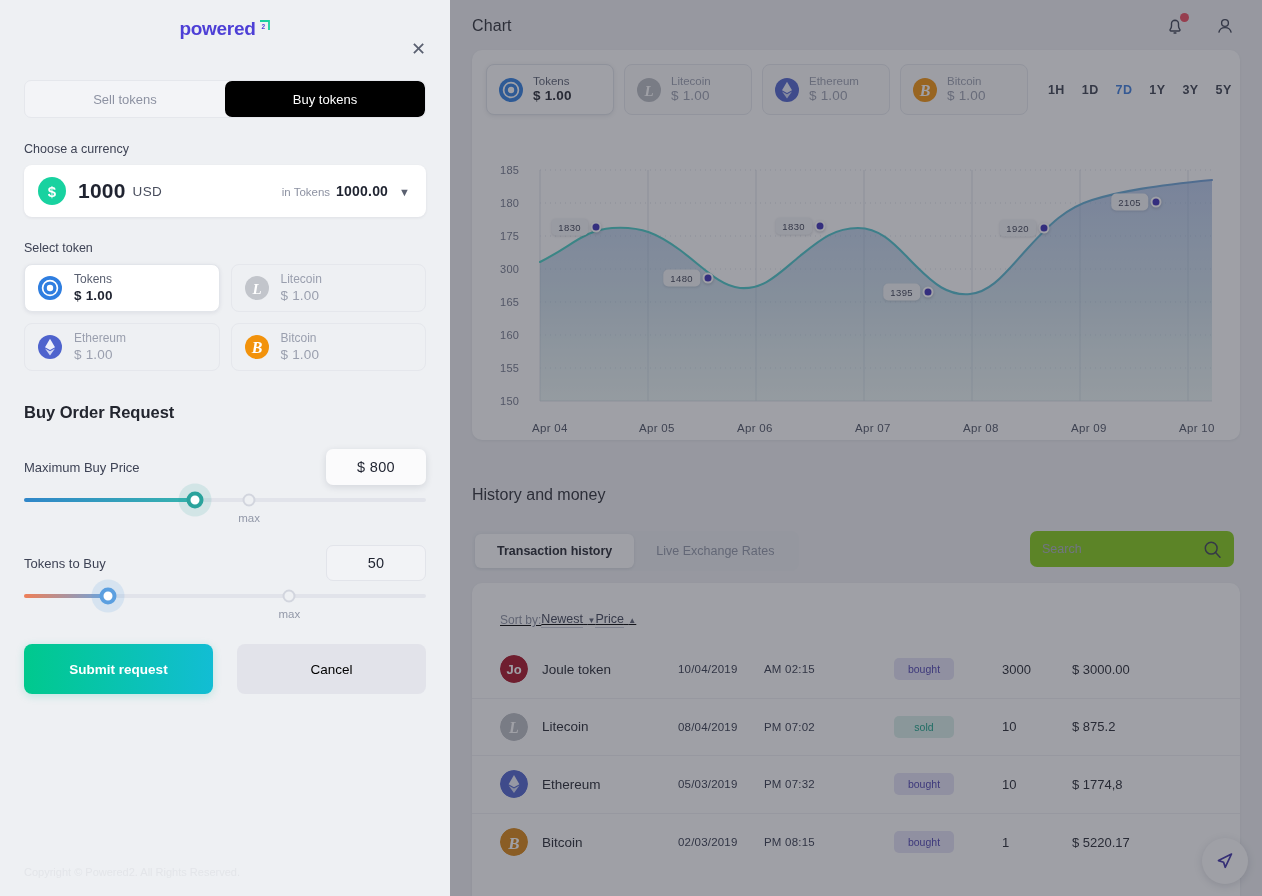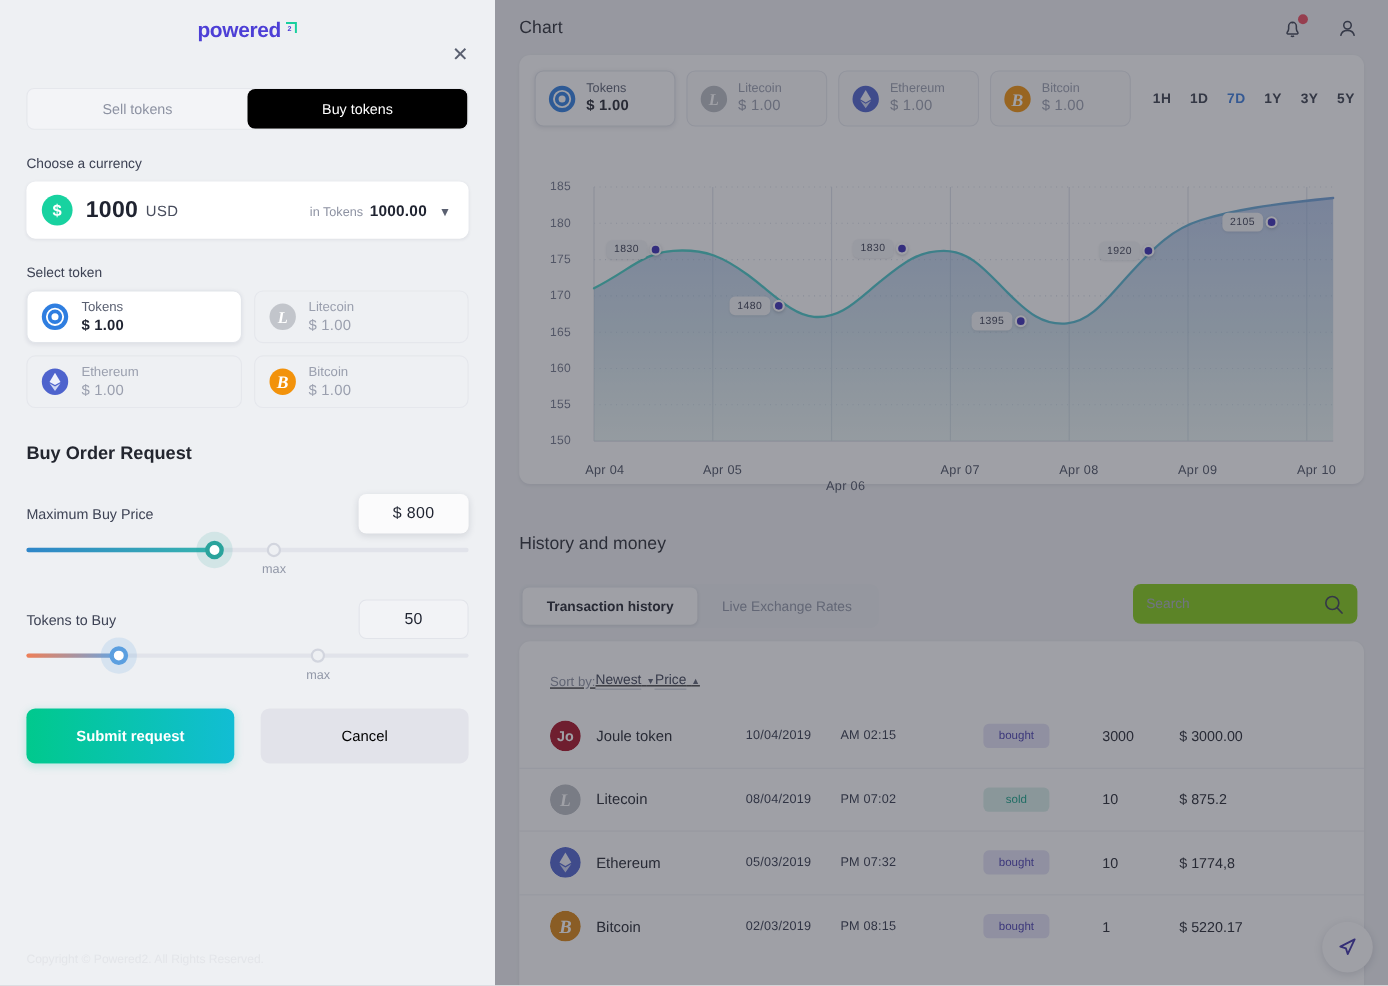--- a/index.html
+++ b/index.html
@@ -329,30 +329,30 @@
             <path d="M68,104 C100,88 112,72 140,70 C170,68 186,76 208,92 C232,110 248,128 268,130
                      C292,132 306,116 328,98 C348,82 362,70 386,70 C410,70 424,88 444,108
                      C462,126 476,138 498,136 C520,134 534,114 556,90 C578,66 594,50 620,42
                      C650,33 680,28 740,22" fill="none" stroke="url(#lineg)" stroke-width="2.1" stroke-linecap="round"></path>
           </svg>
 
           
           <span class="ylab" style="left:28px; top:6px;">185</span>
           <span class="ylab" style="left:28px; top:39px;">180</span>
           <span class="ylab" style="left:28px; top:72px;">175</span>
-          <span class="ylab" style="left:28px; top:105px;">170</span>
+          <span class="ylab" style="left:28px; top:105px;">300</span>
           <span class="ylab" style="left:28px; top:138px;">165</span>
           <span class="ylab" style="left:28px; top:171px;">160</span>
           <span class="ylab" style="left:28px; top:204px;">155</span>
           <span class="ylab" style="left:28px; top:237px;">150</span>
 
           
           <span class="xlab" style="left:60px; top:264px;">Apr 04</span>
           <span class="xlab" style="left:167px; top:264px;">Apr 05</span>
-          <span class="xlab" style="left:279px; top:264px;margin-top:14px;">Apr 06</span>
+          <span class="xlab" style="left:265px; top:264px;">Apr 06</span>
           <span class="xlab" style="left:383px; top:264px;">Apr 07</span>
           <span class="xlab" style="left:491px; top:264px;">Apr 08</span>
           <span class="xlab" style="left:599px; top:264px;">Apr 09</span>
           <span class="xlab" style="left:707px; top:264px;">Apr 10</span>
 
           
           <span class="pt-label" style="left:116px; top:69px;">1830</span>
           <span class="pt-dot" style="left:124px; top:69px;"></span>
 
           <span class="pt-label" style="left:228px; top:120px;">1480</span>

